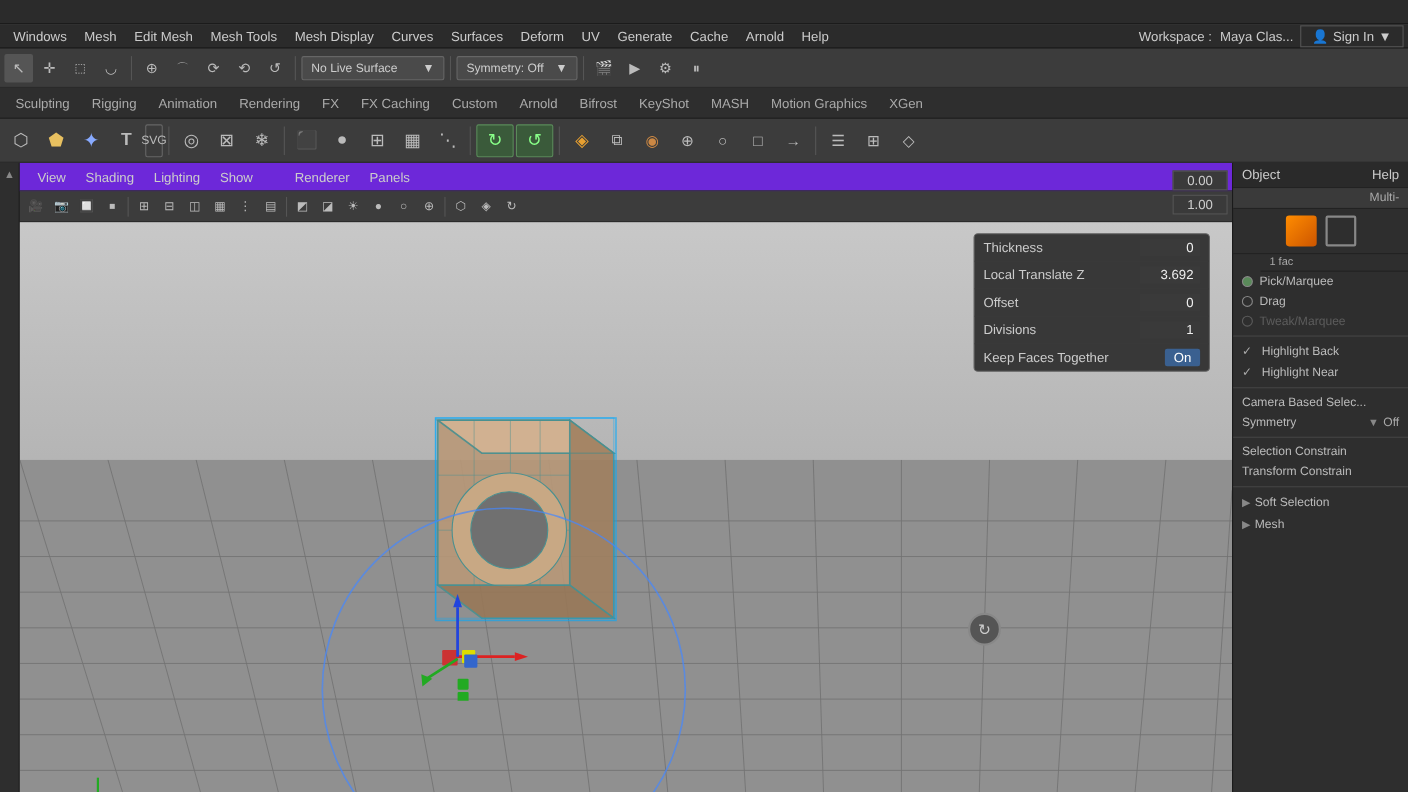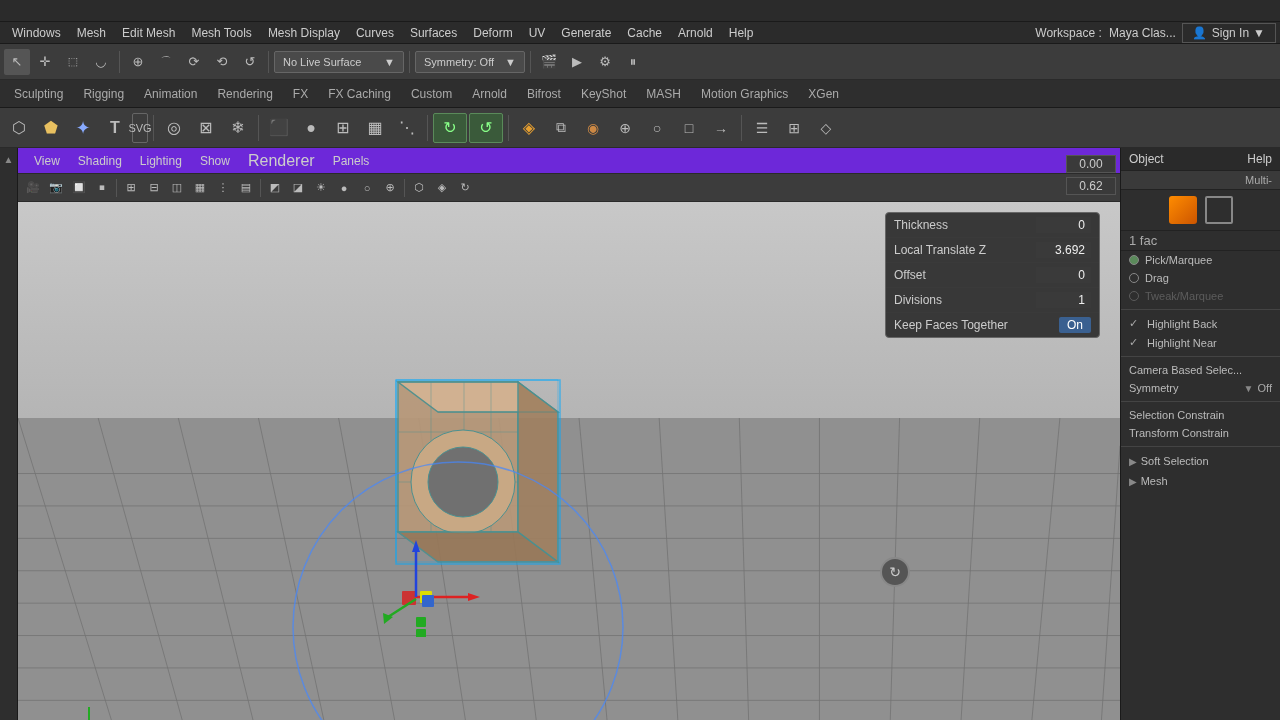--- a/index.html
+++ b/index.html
@@ -130,21 +130,21 @@
       <div style="width:14px;height:14px;display:flex;align-items:center;justify-content:center;cursor:pointer;color:#888;font-size:10px;">▲</div>
     </div>
 
     <div style="flex:1; display:flex; flex-direction:column;">
 
       <div style="background:#6d28d9; height:26px; display:flex; align-items:center; padding:0 8px; gap:2px; border-bottom:1px solid #2a2a2a;">
         <div style="color:#ccc;padding:2px 8px;cursor:pointer;font-size:12px;">View</div>
         <div style="color:#ccc;padding:2px 8px;cursor:pointer;font-size:12px;">Shading</div>
         <div style="color:#ccc;padding:2px 8px;cursor:pointer;font-size:12px;">Lighting</div>
         <div style="color:#ccc;padding:2px 8px;cursor:pointer;font-size:12px;">Show</div>
-        <div style="color:#ccc;padding:2px 8px;cursor:pointer;font-size:16px;">Renderer</div>
+        <div style="color:#ccc;padding:2px 8px;cursor:pointer;font-size:12px;margin-left:20px;">Renderer</div>
         <div style="color:#ccc;padding:2px 8px;cursor:pointer;font-size:12px;">Panels</div>
       </div>
 
       <div style="background:#3c3c3c; height:28px; display:flex; align-items:center; padding:0 4px; gap:1px; border-bottom:1px solid #2a2a2a;">
         <div style="width:22px;height:22px;display:flex;align-items:center;justify-content:center;cursor:pointer;color:#bbb;font-size:11px;">🎥</div>
         <div style="width:22px;height:22px;display:flex;align-items:center;justify-content:center;cursor:pointer;color:#bbb;font-size:11px;">📷</div>
         <div style="width:22px;height:22px;display:flex;align-items:center;justify-content:center;cursor:pointer;color:#bbb;font-size:11px;">🔲</div>
         <div style="width:22px;height:22px;display:flex;align-items:center;justify-content:center;cursor:pointer;color:#bbb;font-size:11px;">⏹</div>
         <div style="width:1px;height:18px;background:#555;margin:0 2px;"></div>
         <div style="width:22px;height:22px;display:flex;align-items:center;justify-content:center;cursor:pointer;color:#bbb;font-size:11px;">⊞</div>
@@ -160,21 +160,21 @@
         <div style="width:22px;height:22px;display:flex;align-items:center;justify-content:center;cursor:pointer;color:#bbb;font-size:11px;">●</div>
         <div style="width:22px;height:22px;display:flex;align-items:center;justify-content:center;cursor:pointer;color:#bbb;font-size:11px;">○</div>
         <div style="width:22px;height:22px;display:flex;align-items:center;justify-content:center;cursor:pointer;color:#bbb;font-size:11px;">⊕</div>
         <div style="width:1px;height:18px;background:#555;margin:0 2px;"></div>
         <div style="width:22px;height:22px;display:flex;align-items:center;justify-content:center;cursor:pointer;color:#bbb;font-size:11px;">⬡</div>
         <div style="width:22px;height:22px;display:flex;align-items:center;justify-content:center;cursor:pointer;color:#bbb;font-size:11px;">◈</div>
         <div style="width:22px;height:22px;display:flex;align-items:center;justify-content:center;cursor:pointer;color:#bbb;font-size:11px;">↻</div>
 
         <div style="margin-left:auto; display:flex; align-items:center; gap:4px;flex-direction:column;">
           <div style="background:#3a3a3a;border:1px solid #555;color:#ccc;padding:1px 6px;font-size:12px;width:50px;text-align:center;">0.00</div>
-          <div style="background:#3a3a3a;border:1px solid #555;color:#ccc;padding:1px 6px;font-size:12px;width:50px;text-align:center;">0.62</div>
+          <div style="background:#3a3a3a;border:1px solid #555;color:#ccc;padding:1px 6px;font-size:12px;width:50px;text-align:center;">1.00</div>
           <div style="width:22px;height:22px;display:flex;align-items:center;justify-content:center;cursor:pointer;color:#bbb;font-size:11px;">≡</div>
         </div>
       </div>
 
       <div style="flex:1; position:relative; overflow:hidden; background:linear-gradient(180deg, #c8c8c8 0%, #b0b0b0 50%, #989898 100%);">
 
         <svg style="position:absolute; bottom:0; left:0; width:100%; height:60%;" viewBox="0 0 1100 350" preserveAspectRatio="none">
           <defs>
             <pattern id="smallgrid" width="30" height="30" patternUnits="userSpaceOnUse">
               <path d="M 30 0 L 0 0 0 30" fill="none" stroke="#888" stroke-width="0.5" opacity="0.6"></path>
@@ -305,21 +305,21 @@
         <div style="color:#ccc; cursor:pointer; font-size:12px;">Help</div>
       </div>
 
       <div style="background:#3a3a3a; padding:3px 8px; border-bottom:1px solid #222; text-align:right; color:#aaa; font-size:11px;">Multi-</div>
 
       <div style="display:flex; align-items:center; justify-content:center; gap:8px; padding:6px; border-bottom:1px solid #222;">
         <div style="width:28px;height:28px;background:linear-gradient(135deg,#ff8c00,#cc5500);border-radius:3px;cursor:pointer;"></div>
         <div style="width:28px;height:28px;border:2px solid #888;border-radius:2px;cursor:pointer;"></div>
       </div>
 
-      <div style="color:#aaa; font-size:13px; padding:2px 8px; border-bottom:1px solid #222;">1 fac</div>
+      <div style="color:#aaa; font-size:10px; padding:2px 8px; border-bottom:1px solid #222;margin-left:25px;">1 fac</div>
 
       <div style="display:flex;align-items:center;gap:6px;padding:3px 8px;cursor:pointer;">
         <div style="width:10px;height:10px;border-radius:50%;border:1px solid #888;background:#5a8a5a;flex-shrink:0;"></div>
         <span style="font-size:11px;color:#bbb;">Pick/Marquee</span>
       </div>
       <div style="display:flex;align-items:center;gap:6px;padding:3px 8px;cursor:pointer;">
         <div style="width:10px;height:10px;border-radius:50%;border:1px solid #888;background:transparent;flex-shrink:0;"></div>
         <span style="font-size:11px;color:#bbb;">Drag</span>
       </div>
       <div style="display:flex;align-items:center;gap:6px;padding:3px 8px;cursor:pointer;opacity:0.5;">

